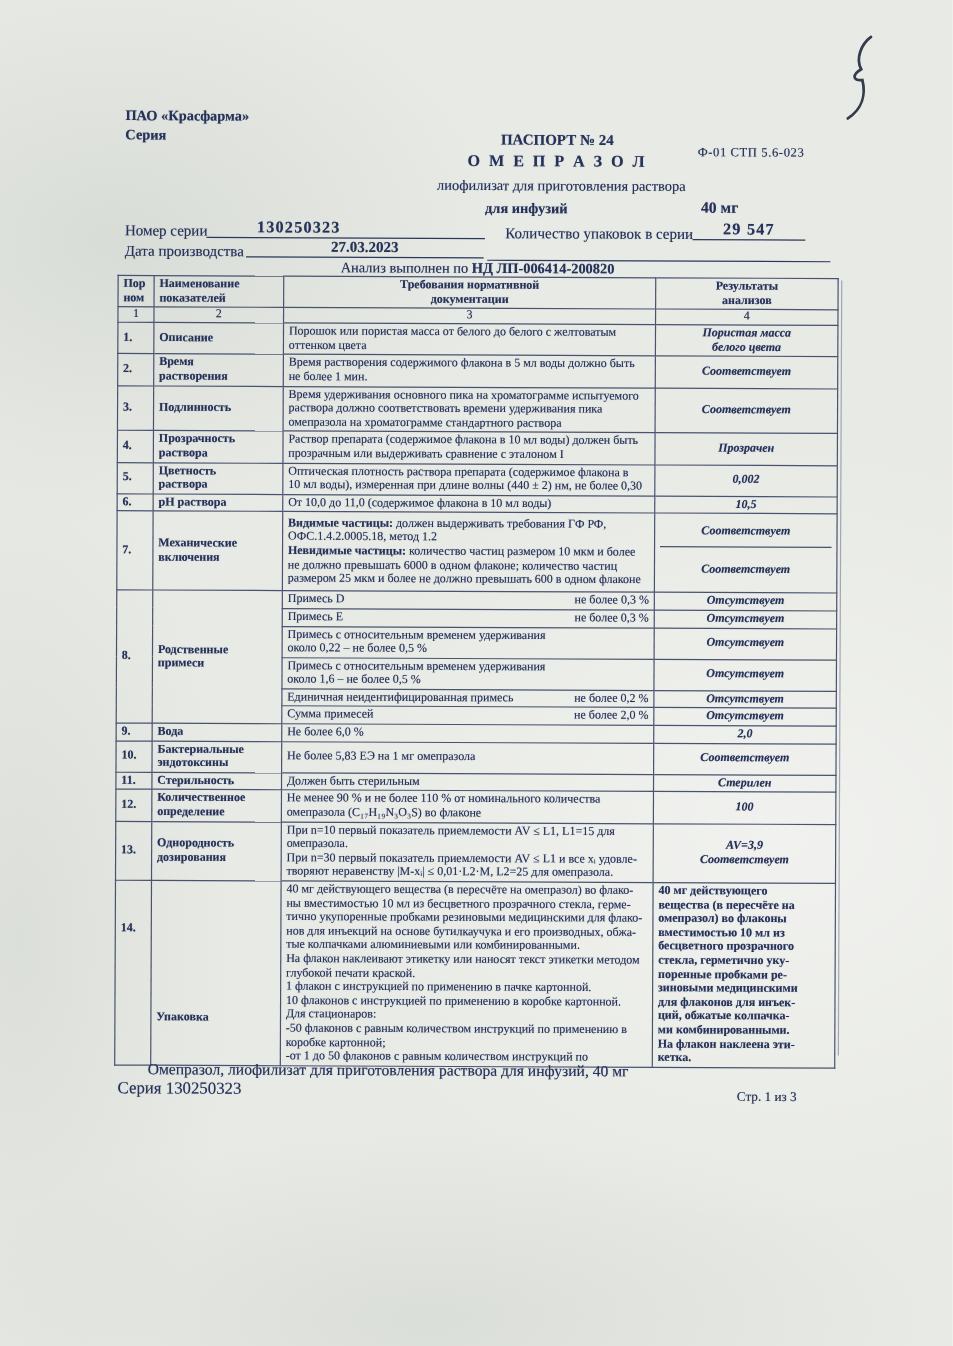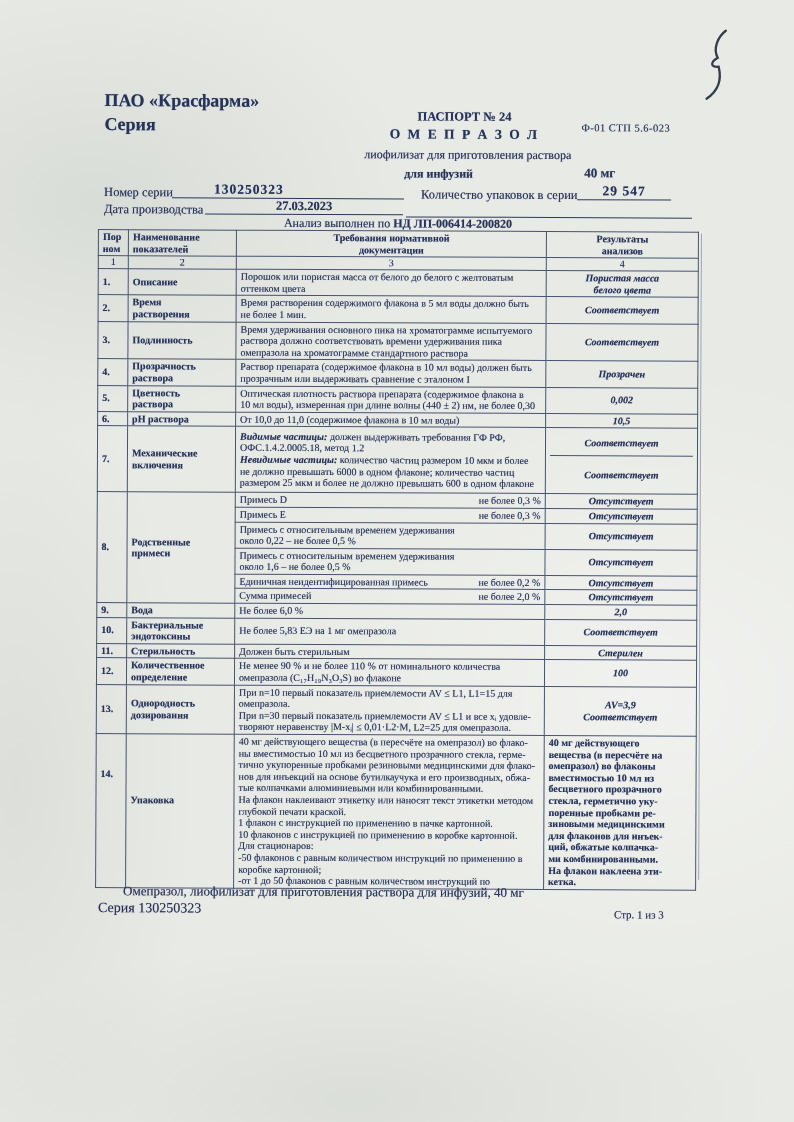--- a/index.html
+++ b/index.html
@@ -17,21 +17,21 @@
       radial-gradient(ellipse 640px 520px at 82% 62%, rgba(255,255,255,.38), transparent 65%),
       radial-gradient(ellipse 700px 260px at 45% 98%, rgba(170,180,174,.22), transparent 60%),
       radial-gradient(ellipse 300px 700px at 2% 70%, rgba(168,178,172,.20), transparent 60%);
   }
   .skew{position:absolute;inset:0;transform:rotate(.25deg);transform-origin:40% 40%;}
   .abs{position:absolute;}
   .b{font-weight:700;}
   .pre{white-space:pre-line;}
 
   
-  .org{left:103px;top:89px;font-size:18px;font-weight:700;line-height:1.35;}
+  .org{left:103px;top:89px;font-size:12px;font-weight:700;line-height:1.35;}
   .formcode{left:580px;top:89px;font-size:10.5px;letter-spacing:.5px;margin-top:32px;}
   .passport{left:368px;top:109px;width:190px;text-align:center;font-size:12.5px;font-weight:700;}
   .drugname{left:348px;top:126px;width:230px;text-align:center;font-size:13.5px;font-weight:700;letter-spacing:2px;}
   .formline{left:363px;top:147px;font-size:12px;}
   .route{left:403px;top:166px;font-size:12px;font-weight:700;}
   .dose{left:583px;top:164px;font-size:13px;font-weight:700;}
   .lbl{font-size:12.5px;}
   .uline{border-bottom:1.4px solid #2b3859;display:inline-block;}
   .batchlbl{left:103px;top:186px;}
   .batchval{left:171px;top:182px;width:232px;text-align:left;padding-left:42px;box-sizing:border-box;font-size:13.5px;font-weight:700;letter-spacing:1px;}
@@ -46,21 +46,21 @@
   table.an{position:absolute;left:97px;top:230px;width:601px;border-collapse:collapse;
     font-size:10px;line-height:1.16;table-layout:fixed;}
   table.an td{border:1px solid #49536f;padding:1px 4px;vertical-align:middle;overflow:hidden;}
   td.hnum,td.hname{font-weight:700;vertical-align:top;}
   td.hreq,td.hres{font-weight:700;text-align:center;vertical-align:top;}
   tr.numrow td{text-align:center;height:12px;padding:0 2px;}
   td.cnum{text-align:left;padding-left:5px;font-weight:700;vertical-align:top;padding-top:2px;}
   td.cname{font-weight:700;margin-top:32px;}
   td.cres{font-weight:700;font-style:italic;text-align:center;}
   td.top{vertical-align:top;}
-  .em{font-weight:700;font-style:italic;}
+  .em{font-weight:700;}
   td.split{padding:0;}
   .split div{display:flex;align-items:center;justify-content:center;font-weight:700;font-style:italic;}
   .split .s1{height:26px;}
   .split .s2{height:36px;border-top:1px solid #49536f;}
   td.flexreq{padding:1px 4px;}
   .flexwrap{display:flex;justify-content:space-between;align-items:center;gap:4px;}
   .flexwrap .limit{white-space:nowrap;flex:0 0 auto;}
   td.res14{font-weight:700;font-style:normal;text-align:left;vertical-align:top;padding-top:3px;}
 
   
@@ -282,21 +282,21 @@
         <td class="pre">При n=10 первый показатель приемлемости AV ≤ L1, L1=15 для
 омепразола.
 При n=30 первый показатель приемлемости AV ≤ L1 и все xᵢ удовле-
 творяют неравенству |М-хᵢ| ≤ 0,01·L2·М, L2=25 для омепразола.</td>
         <td class="cres pre">AV=3,9
 Соответствует</td>
       </tr>
 
       <tr>
         <td class="cnum" style="vertical-align:top;padding-top:34px;margin-top:46px;">14.</td>
-        <td class="cname pre" style="vertical-align:top;padding-top:60px;">Упаковка</td>
+        <td class="cname pre" style="vertical-align:top;padding-top:108px;">Упаковка</td>
         <td class="pre top">40 мг действующего вещества (в пересчёте на омепразол) во флако-
 ны вместимостью 10 мл из бесцветного прозрачного стекла, герме-
 тично укупоренные пробками резиновыми медицинскими для флако-
 нов для инъекций на основе бутилкаучука и его производных, обжа-
 тые колпачками алюминиевыми или комбинированными.
 На флакон наклеивают этикетку или наносят текст этикетки методом
 глубокой печати краской.
 1 флакон с инструкцией по применению в пачке картонной.
 10 флаконов с инструкцией по применению в коробке картонной.
 Для стационаров:

